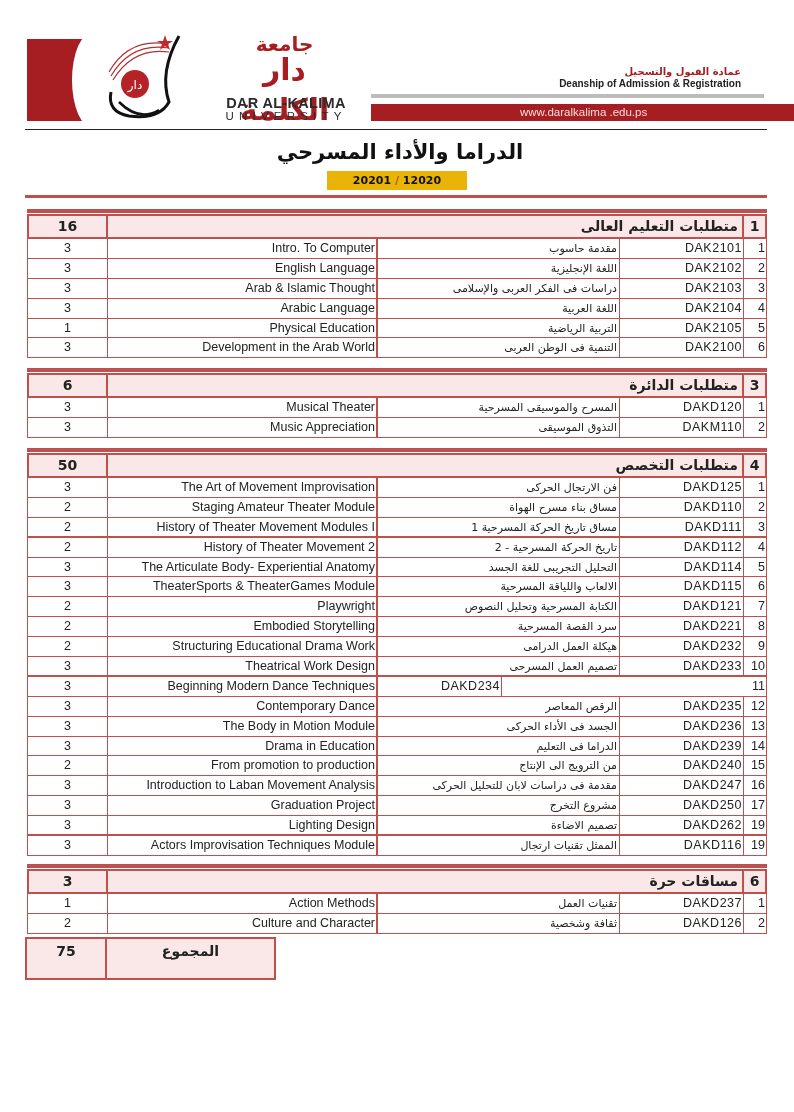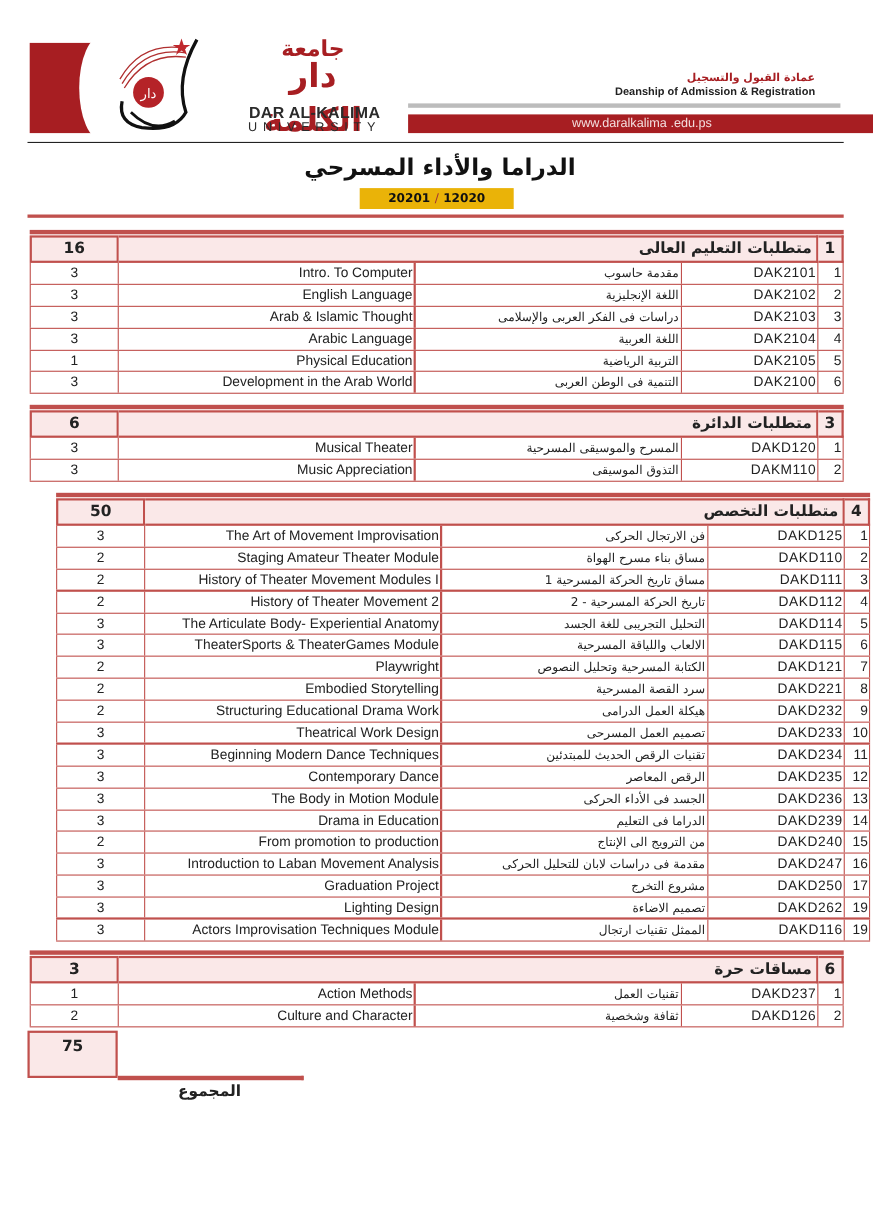--- a/index.html
+++ b/index.html
@@ -39,21 +39,21 @@
   .row .cr { width: 81px; border-left: 1px solid #c0504d; border-right: 1px solid #c0504d; text-align: center; }
   .row .en { width: 270px; border-right: 2px solid #c0504d; text-align: right; direction: rtl; padding-right: 1px; }
   .row .en span { direction: ltr; unicode-bidi: embed; }
   .row .ar { width: 242px; border-right: 1px solid #c0504d; direction: rtl; font-family: "DejaVu Sans", sans-serif; font-size: 11px; padding-right: 2px; }
   .row .code { width: 124px; border-right: 1px solid #c0504d; text-align: right; padding-right: 1px; letter-spacing: 0.5px; }
   .row .idx { flex: 1; border-right: 1px solid #c0504d; text-align: right; padding-right: 1px; }
   .row.thick { border-bottom: 2px solid #c0504d; }
 
   .grand { position: absolute; left: 25px; top: 937px; display: flex; height: 43px; }
   .grand .gt { width: 82px; border: 2px solid #c0504d; background: #fae8e8; text-align: center; font-family: "DejaVu Sans", sans-serif; font-weight: bold; font-size: 14px; line-height: 25px; }
-  .grand .gl { width: 169px; border: 2px solid #c0504d; border-left: none; background: #fae8e8; text-align: center; direction: rtl; font-family: "DejaVu Sans", sans-serif; font-weight: bold; font-size: 14px; line-height: 25px; margin-top: 41px; }
+  .grand .gl { width: 169px; border: 2px solid #c0504d; border-left: none; background: #fae8e8; text-align: center; direction: rtl; font-family: "DejaVu Sans", sans-serif; font-weight: bold; font-size: 14px; line-height: 25px; }
 </style>
 </head>
 <body>
 
 <div class="hdr-block"></div>
 <div class="hdr-block-cut"></div>
 <svg class="logo-circle" viewBox="0 0 92 92">
   <path d="M10 40 Q30 5 70 12" stroke="#b03030" stroke-width="1.2" fill="none"></path>
   <path d="M12 44 Q32 10 70 16" stroke="#b03030" stroke-width="1.2" fill="none"></path>
   <path d="M14 48 Q34 15 70 20" stroke="#b03030" stroke-width="1.2" fill="none"></path>
@@ -145,21 +145,21 @@
         <div class="idx">1</div>
       </div>
       <div class="row">
         <div class="cr">3</div>
         <div class="en"><span>Music Appreciation</span></div>
         <div class="ar">التذوق الموسيقى</div>
         <div class="code">DAKM110</div>
         <div class="idx">2</div>
       </div>
     </div>
-    <div class="section" style="top: 448px; margin-left: 24px;">
+    <div class="section" style="top: 448px;">
       <div class="sec-top"></div>
       <div class="sec-head">
         <div class="total">50</div>
         <div class="name">متطلبات التخصص</div>
         <div class="num">4</div>
       </div>
       <div class="row">
         <div class="cr">3</div>
         <div class="en"><span>The Art of Movement Improvisation</span></div>
         <div class="ar">فن الارتجال الحركى</div>
@@ -225,21 +225,20 @@
       <div class="row thick">
         <div class="cr">3</div>
         <div class="en"><span>Theatrical Work Design</span></div>
         <div class="ar">تصميم العمل المسرحى</div>
         <div class="code">DAKD233</div>
         <div class="idx">10</div>
       </div>
       <div class="row">
         <div class="cr">3</div>
         <div class="en"><span>Beginning Modern Dance Techniques</span></div>
-        <div class="ar">تقنيات الرقص الحديث للمبتدئين</div>
         <div class="code">DAKD234</div>
         <div class="idx">11</div>
       </div>
       <div class="row">
         <div class="cr">3</div>
         <div class="en"><span>Contemporary Dance</span></div>
         <div class="ar">الرقص المعاصر</div>
         <div class="code">DAKD235</div>
         <div class="idx">12</div>
       </div>

